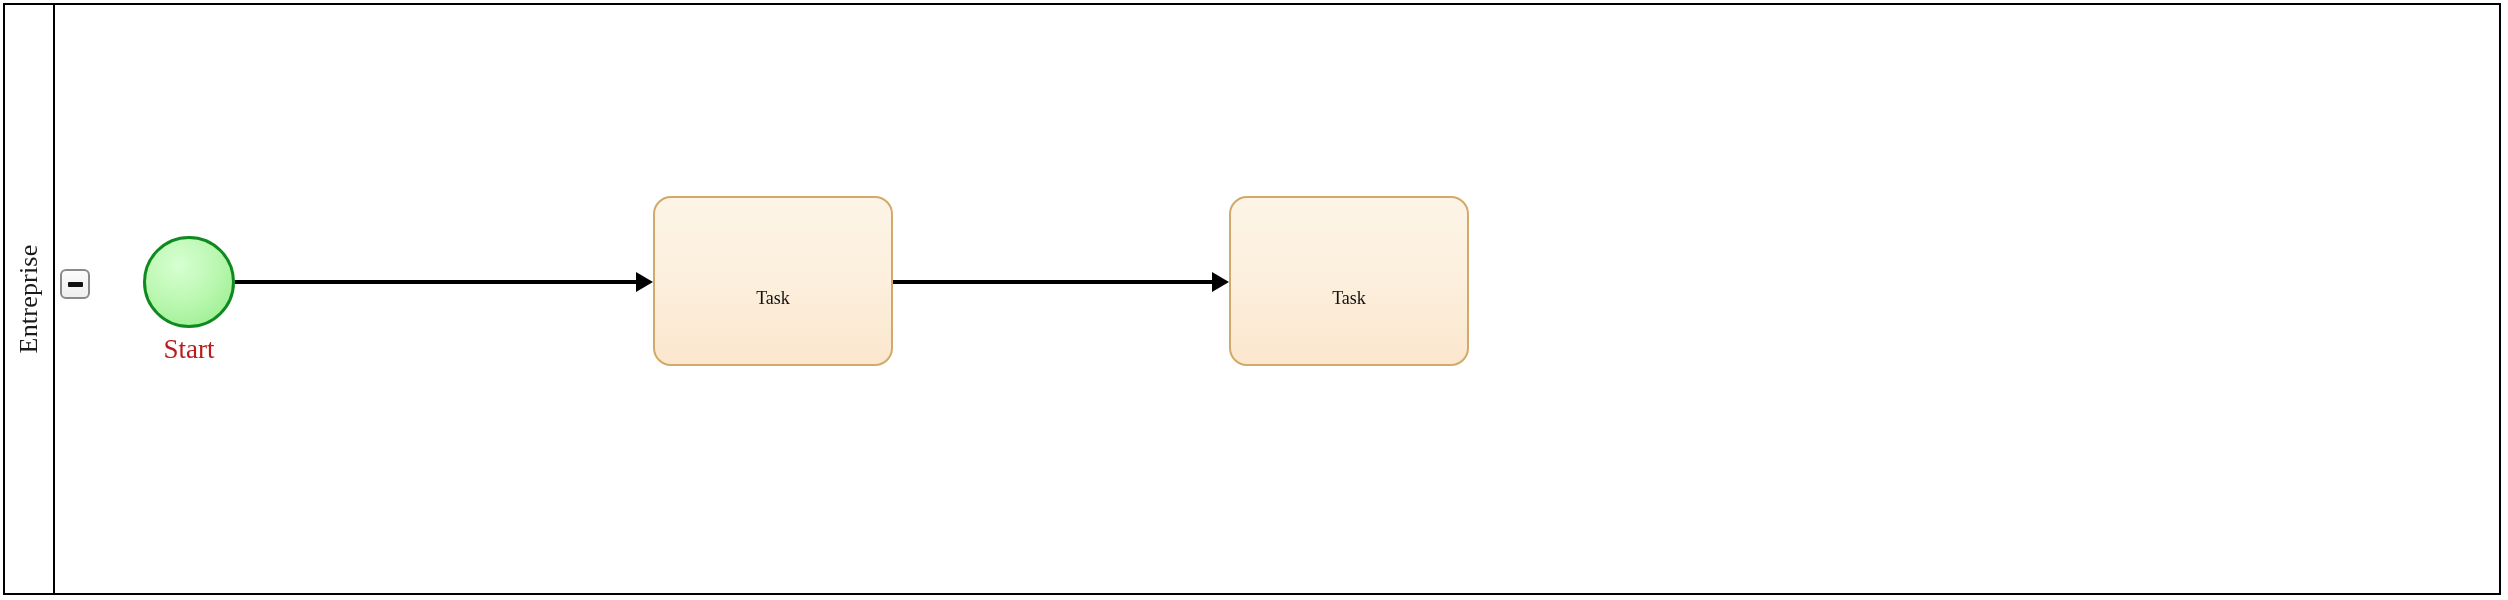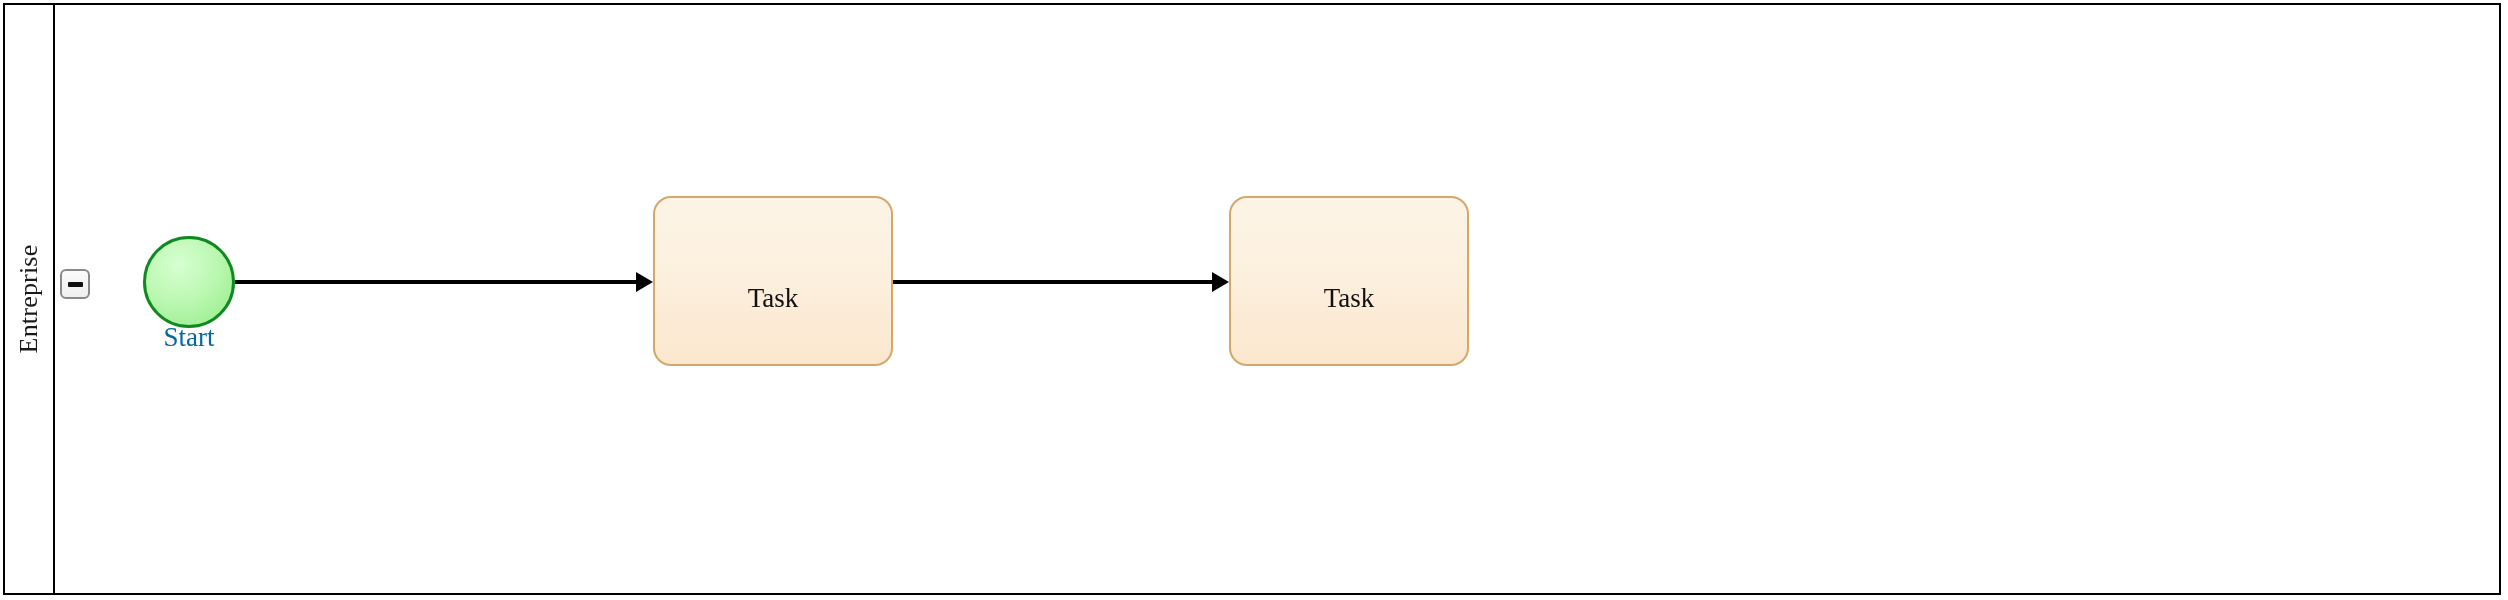--- a/index.html
+++ b/index.html
@@ -99,45 +99,45 @@
   .start-event .circle {
     width: 92px;
     height: 92px;
     border-radius: 50%;
     box-sizing: border-box;
     border: 3px solid #0f8a20;
     background: radial-gradient(circle at 38% 30%, #d6ffd1 0%, #bdf8b3 45%, #92ec86 100%);
   }
   .start-event .evt-label {
     position: absolute;
-    top: 86px;
+    top: 98px;
     left: 50%;
     transform: translateX(-50%);
     font-size: 27px;
-    color: #0369a1;
+    color: #b91c1c;
     white-space: nowrap;
     font-family: "Liberation Serif", "DejaVu Serif", serif;
   }
 
   
   .task {
     position: absolute;
     top: 196px;
     width: 240px;
     height: 170px;
     border: 2px solid #d3a96b;
     border-radius: 18px;
     box-sizing: border-box;
     background: linear-gradient(180deg, #fdf4e6 0%, #fcefdd 50%, #fbe7cd 100%);
     display: flex;
     align-items: center;
     justify-content: center;
   }
   .task .task-label {
-    font-size: 27px;
+    font-size: 18px;
     color: #111111;
     font-family: "Liberation Serif", "DejaVu Serif", serif;
     margin-top: 35px;
   }
   #task-1 { left: 653px; }
   #task-2 { left: 1229px; }
 
   
   .flow {
     position: absolute;

